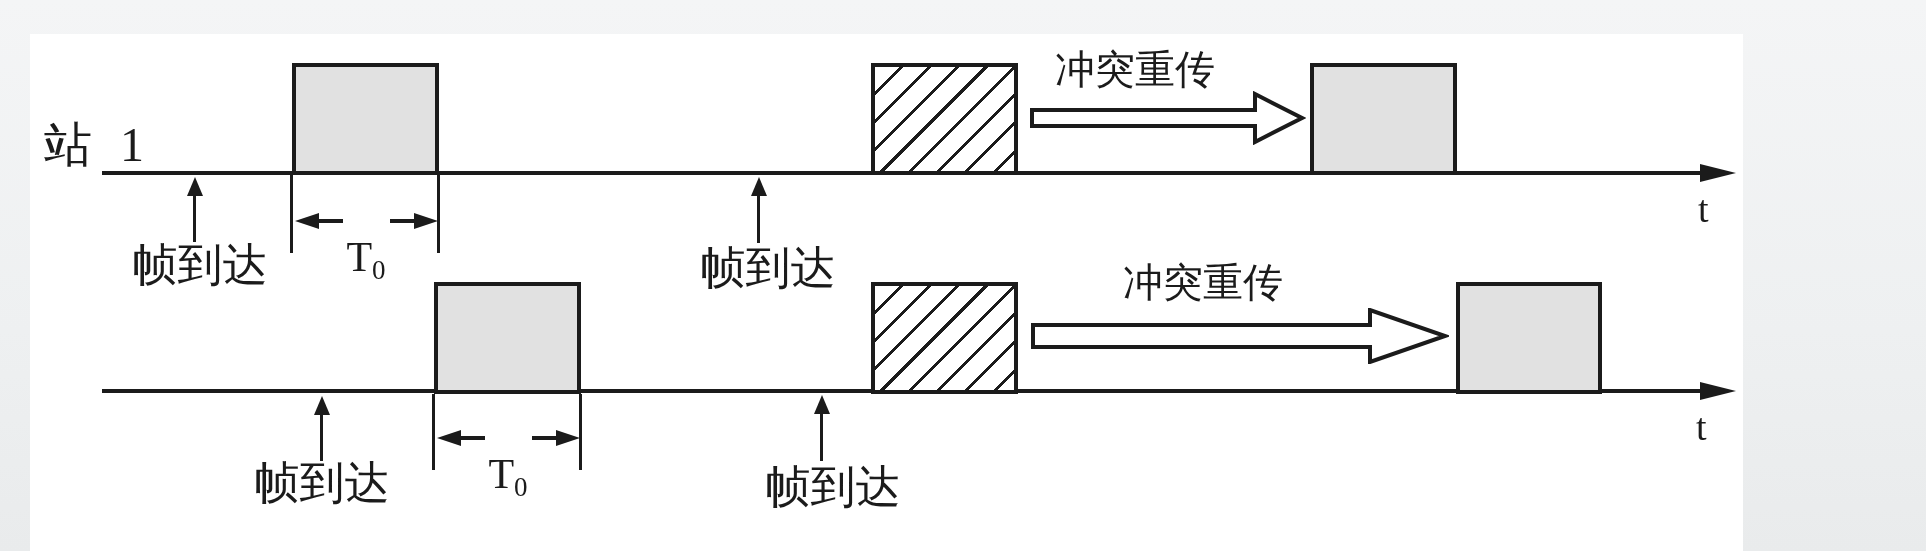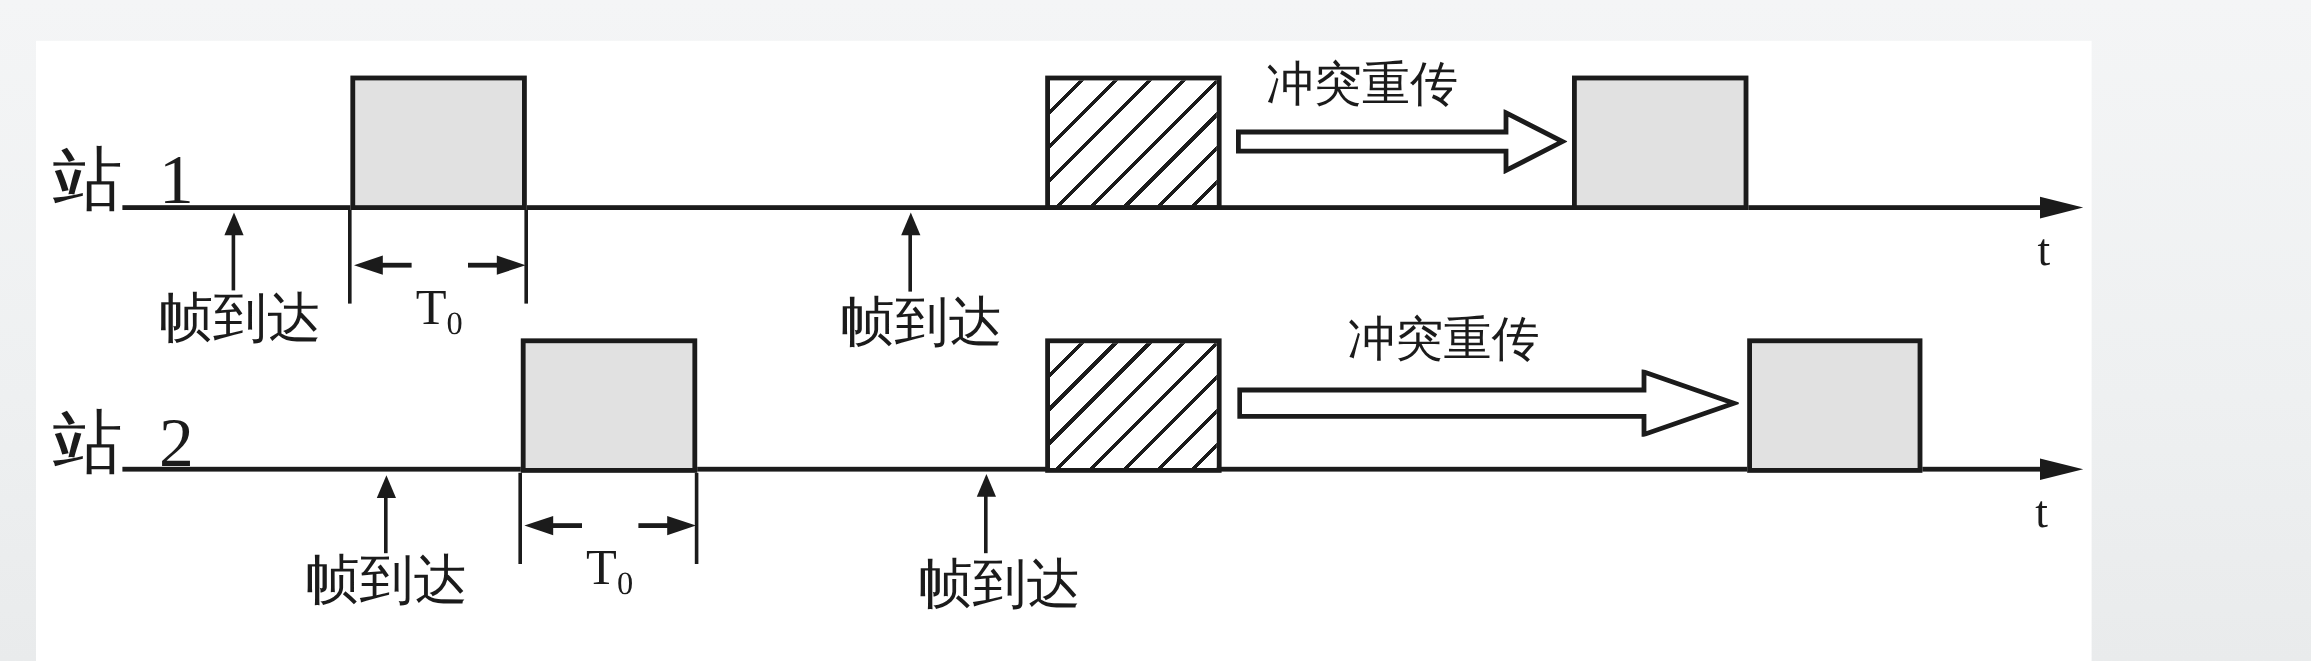--- a/index.html
+++ b/index.html
@@ -13,21 +13,21 @@
     width:1926px;height:551px;
     background:linear-gradient(180deg,#f4f5f6 0%,#eef0f1 60%,#e9ebec 100%);
     overflow:hidden;
   }
   .panel{
     position:absolute;left:30px;top:34px;width:1713px;height:517px;
     background:#ffffff;
   }
   .abs{position:absolute;}
   
-  .station-name{font-size:58px;line-height:1;word-spacing:16px;white-space:nowrap;text-align:center;}
+  .station-name{font-size:48px;line-height:1;word-spacing:16px;white-space:nowrap;text-align:center;}
   .arrival-label{font-size:45px;line-height:1;white-space:nowrap;transform:translateX(-50%);}
   .retx-label{font-size:40px;line-height:1;white-space:nowrap;transform:translateX(-50%);}
   .t0-label{font-size:42px;line-height:1;transform:translateX(-50%);white-space:nowrap;margin-top:40px;}
   .t0-label .sub{font-size:27px;vertical-align:-8px;}
   .axis-label{font-size:38px;line-height:1;}
   
   .timeline-line{height:4px;background:#1b1b1b;}
   .tl-head{
     width:0;height:0;
     border-left:36px solid #1b1b1b;
@@ -89,21 +89,20 @@
   <div class="abs h-stem" style="left:317px;top:219px;width:26px;"></div>
   <div class="abs t0-label" style="left:366px;top:196px;"><span>T</span><span class="sub">0</span></div>
   <div class="abs h-stem" style="left:390px;top:219px;width:26px;"></div>
   <div class="abs rtri" style="left:414px;top:213px;"></div>
 
   <div class="abs retx-label" style="left:1135px;top:50px;">冲突重传</div>
   <svg class="abs" style="left:1030px;top:91px;" width="276" height="54" viewBox="0 0 276 54">
     <polygon points="2,19 225,19 225,3 272,27 225,51 225,35 2,35" fill="#ffffff" stroke="#1b1b1b" stroke-width="4"></polygon>
   </svg>
 
-  <div class="abs station-name" style="left:44px;top:340px;">站 2</div>
 
   <div class="abs timeline-line" style="left:102px;top:389px;width:1600px;"></div>
   <div class="abs tl-head" style="left:1700px;top:382px;"></div>
   <div class="abs axis-label" style="left:1696px;top:408px;">t</div>
 
   <div class="abs frame" style="left:434px;top:282px;"></div>
   <div class="abs frame hatched" style="left:871px;top:282px;"></div>
   <div class="abs frame" style="left:1456px;top:282px;width:146px;"></div>
 
   <div class="abs up-tri" style="left:314px;top:396px;"></div>

